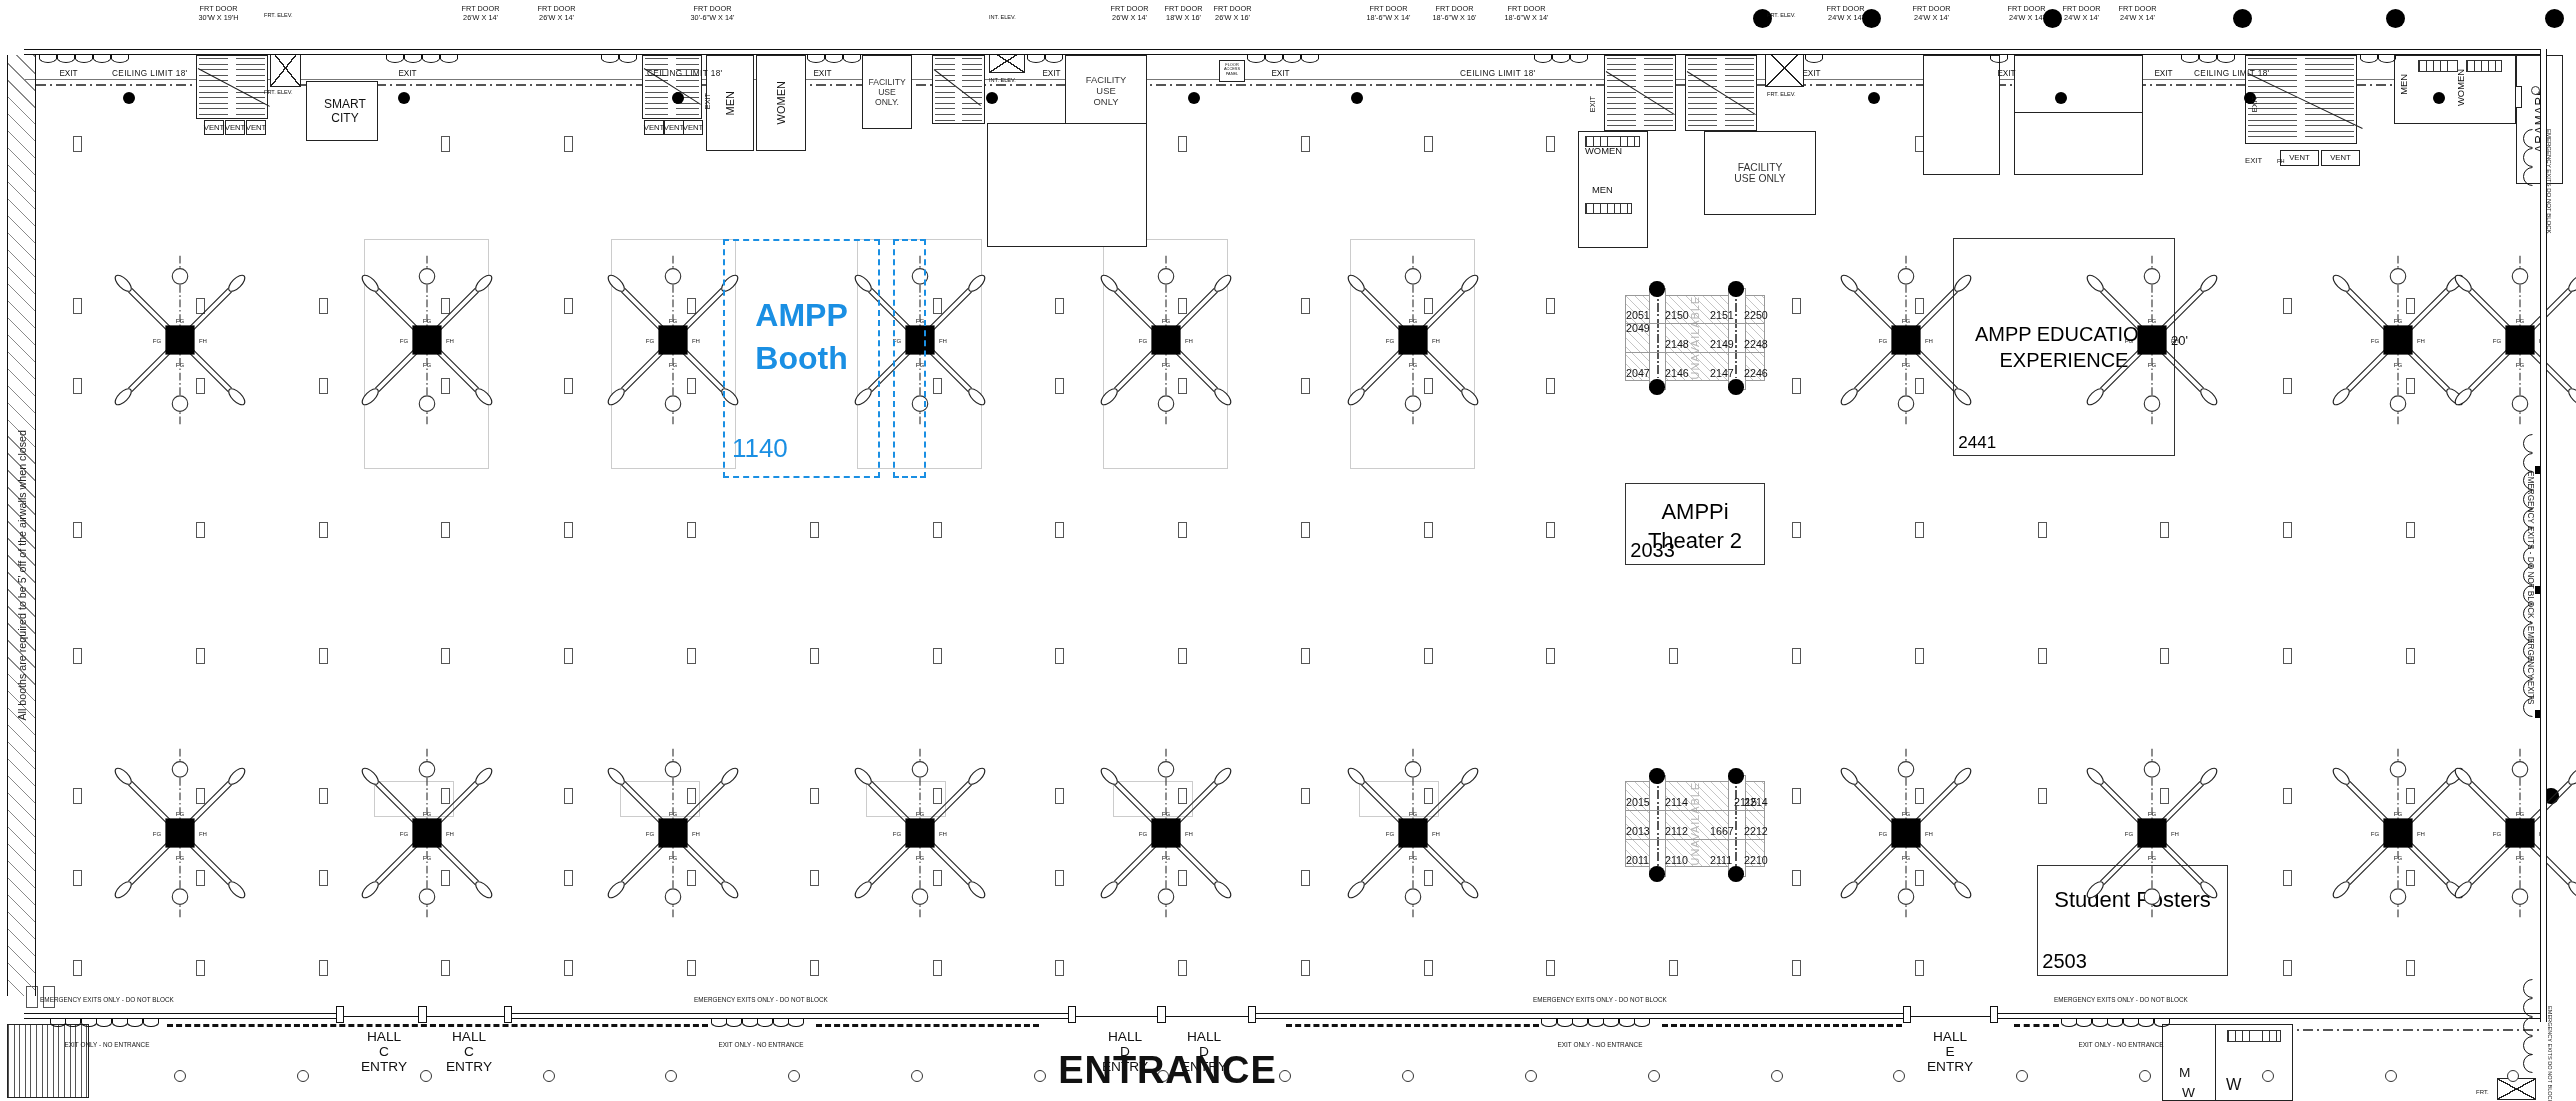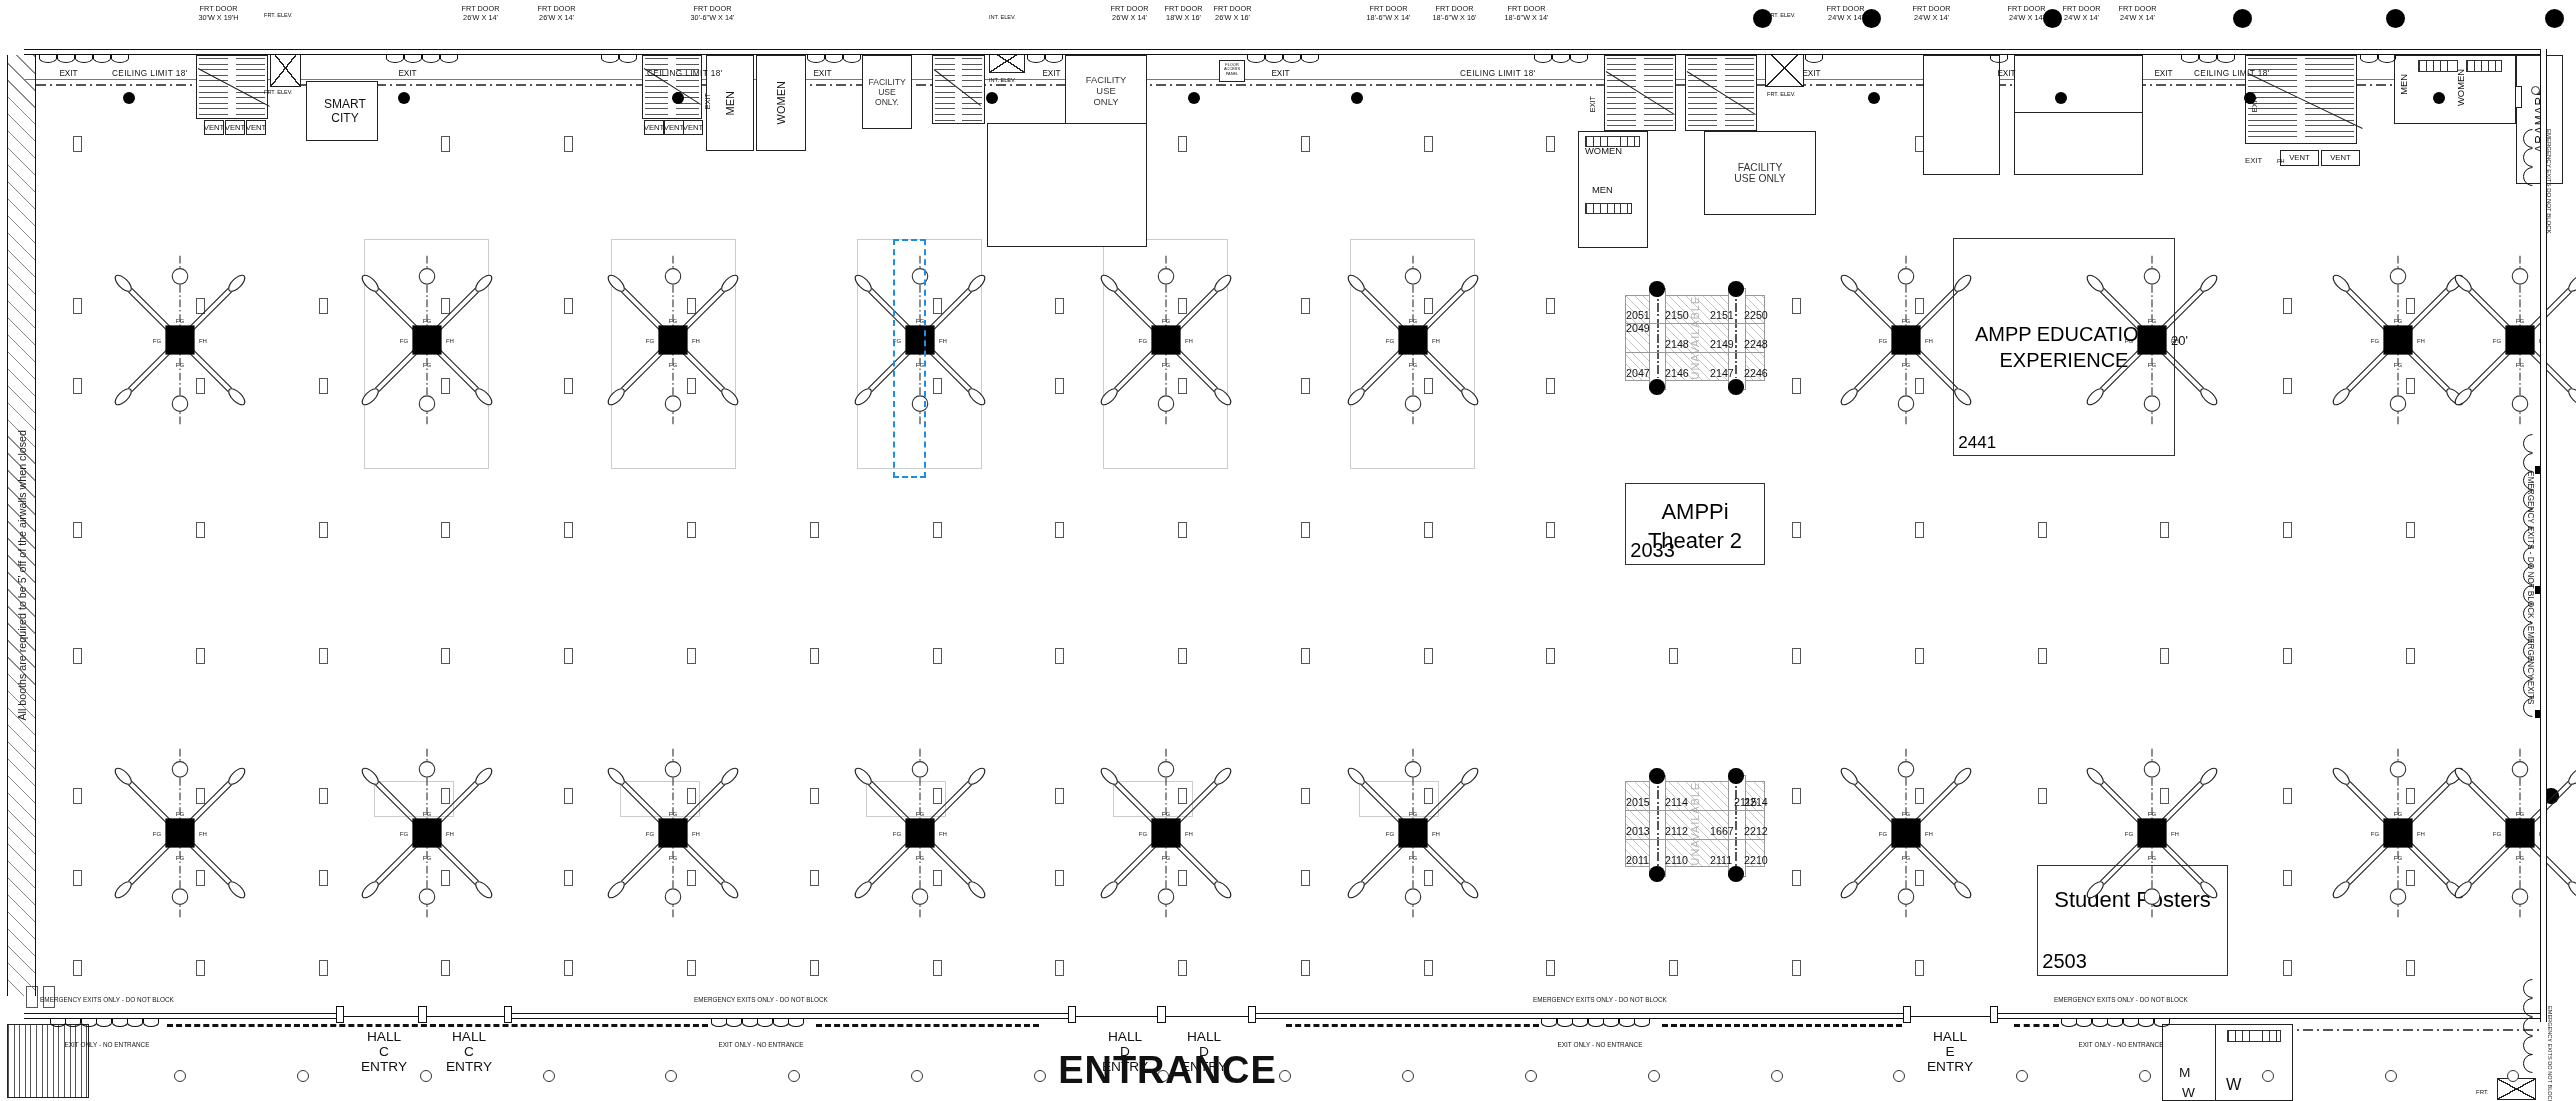--- a/index.html
+++ b/index.html
@@ -76,20 +76,24 @@
   <div id="men-top" class="room ctr">
       <span class="vtext-up">MEN</span>
     </div>
   <div id="women-top" class="room ctr">
       <span class="vtext-up">WOMEN</span>
     </div>
   <div id="aramark-room" class="room ctr">
       <span class="vtext-up">ARAMARK</span>
     </div>
 
+  <div id="ampp-booth">
+    <div class="ampp-label" style="width:112px;margin:0 auto;">AMPP Booth</div>
+    <div class="ampp-num">1140</div>
+  </div>
   <div id="ampp-strip"></div>
 
   <div id="entrance-label">ENTRANCE</div>
 
   <div class="lbl vtext-dn" style="left:2545px;top:129px;font-size:6px;color:#222;">EMERGENCY EXITS DO NOT BLOCK</div>
   <div class="lbl vtext-dn" style="left:2526px;top:471px;font-size:8.2px;color:#222;">EMERGENCY EXITS - DO NOT BLOCK - EMERGENCY EXITS</div>
   <div class="lbl vtext-dn" style="left:2547px;top:1006px;font-size:5.6px;color:#222;">EMERGENCY EXITS DO NOT BLOCK.</div>
 
   <div class="lbl" style="left:1585px;top:146px;font-size:9.4px;">WOMEN</div>
   <div class="lbl" style="left:1592px;top:185px;font-size:9.4px;">MEN</div>

